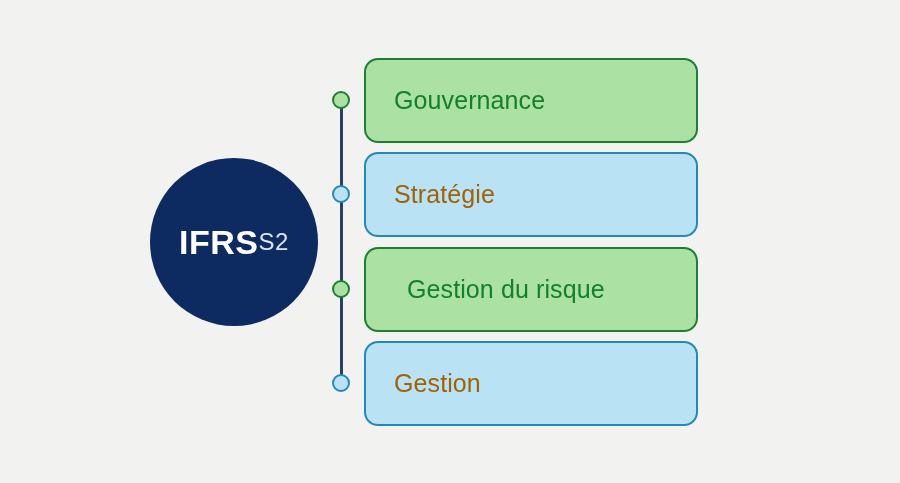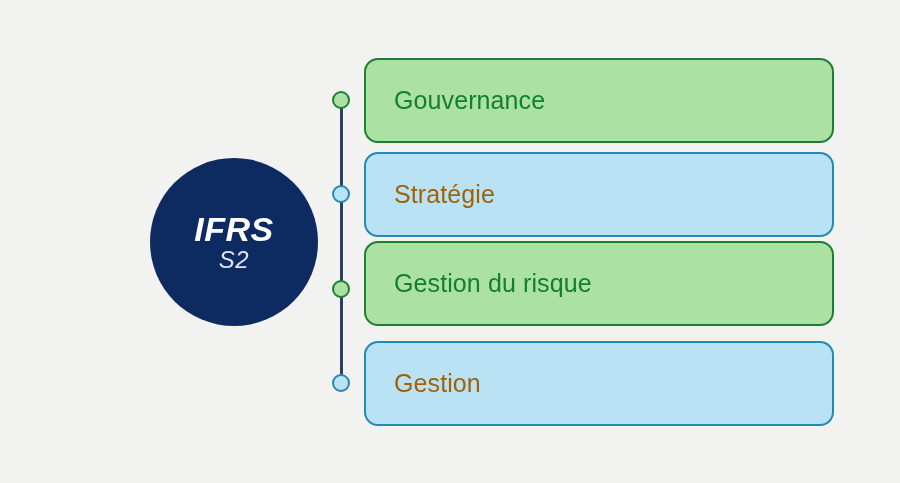--- a/index.html
+++ b/index.html
@@ -22,25 +22,24 @@
   
   #hub-circle {
     position: absolute;
     left: 150px;
     top: 158px;
     width: 168px;
     height: 168px;
     border-radius: 50%;
     background: #0d2b60;
     display: flex;
-    flex-direction: column;
+    flex-direction: row;
     align-items: center;
     justify-content: center;
     line-height: 1.06;
-    font-style: italic;
   }
   #hub-circle .hub-line-primary {
     color: #ffffff;
     font-size: 34px;
     font-weight: bold;
     letter-spacing: 0.5px;
   }
   #hub-circle .hub-line-secondary {
     color: #dde4ef;
     font-size: 24px;
@@ -72,21 +71,21 @@
   }
   .connector-dot.dot-blue {
     border-color: #2389b5;
     background: #b9e3f5;
   }
 
   
   .pillar-box {
     position: absolute;
     left: 364px;
-    width: 470px;
+    width: 334px;
     height: 85px;
     box-sizing: border-box;
     border-radius: 14px;
     border: 2px solid #1b8034;
     background: #ace1a4;
     display: flex;
     align-items: center;
   }
   .pillar-box.box-blue {
     border-color: #2389b5;
@@ -122,21 +121,21 @@
       <div class="connector-dot dot-blue" style="top: 383px;"></div>
     </div>
 
   <div id="pillars-layer">
       <div class="pillar-box" style="top: 58px;">
         <span class="pillar-label">Gouvernance</span>
       </div>
       <div class="pillar-box box-blue" style="top: 152px;">
         <span class="pillar-label">Stratégie</span>
       </div>
-      <div class="pillar-box" style="top: 241px;">
+      <div class="pillar-box" style="top: 247px; padding-left: 13px;">
         <span class="pillar-label">Gestion du risque</span>
       </div>
       <div class="pillar-box box-blue" style="top: 341px;">
         <span class="pillar-label">Gestion</span>
       </div>
     </div>
 
 </div>
 
 </body></html>

